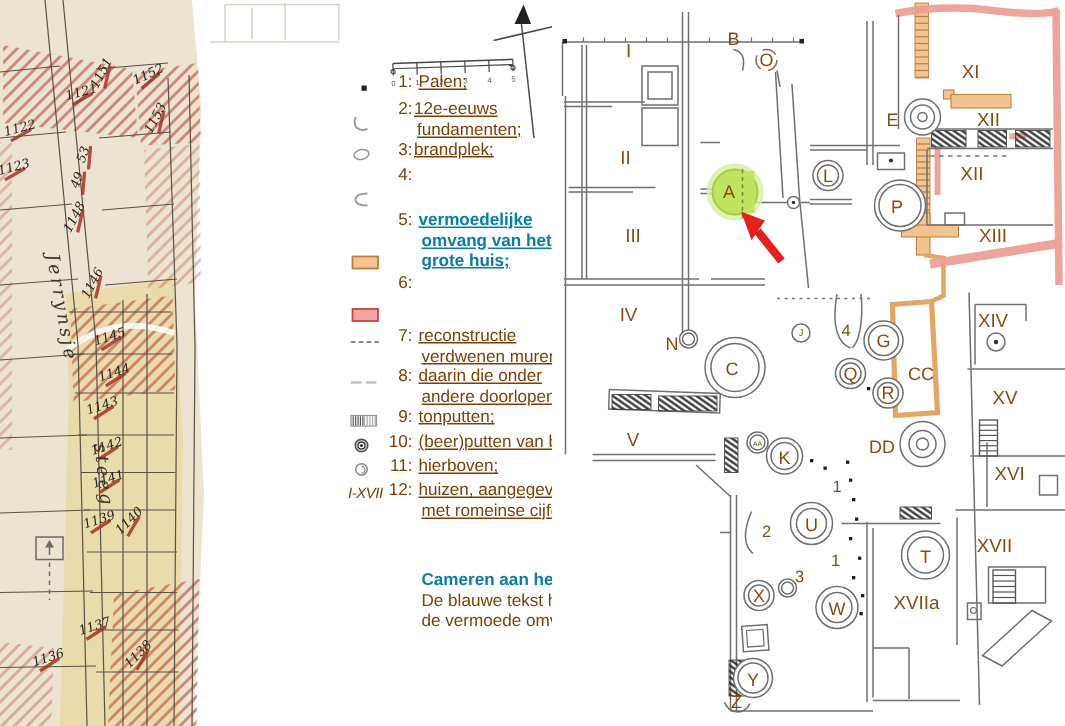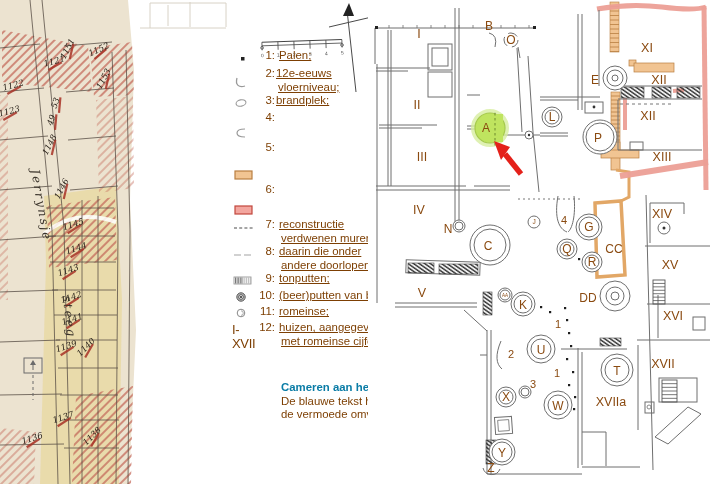--- a/index.html
+++ b/index.html
@@ -3,21 +3,21 @@
 <meta charset="utf-8">
 <style>
   html,body{margin:0;padding:0;background:#fff;}
   .canvas{position:relative;width:710px;height:484px;background:#fff;overflow:hidden;
           font-family:"Liberation Sans",sans-serif;}
   .abs{position:absolute;}
   
   #legend{left:232px;top:49px;width:218px;}
   .leg-row{display:flex;line-height:13.5px;font-size:11.4px;color:var(--brown);}
   .leg-icon{flex:0 0 26px;width:26px;}
-  .leg-prefix{font-size:13px;letter-spacing:-0.3px;padding-top:2px;color:var(--brown);}
+  .leg-prefix{font-size:10px;letter-spacing:-0.3px;padding-top:2px;color:var(--brown);font-style:italic;}
   .leg-num{flex:0 0 17px;text-align:right;white-space:pre;color:var(--brown);}
   .leg-lines{padding-left:4px;text-decoration:underline;}
   .leg-lines .cont{margin-left:2px;}
   .leg-row.accent .leg-lines{color:var(--teal);font-weight:bold;}
   
   .caption{left:281px;top:381px;font-size:11.4px;line-height:12.8px;color:var(--brown);}
   .cap-title{color:var(--teal);font-weight:bold;margin-bottom:1px;}
   svg{display:block;}
 </style>
 </head>
@@ -220,21 +220,21 @@
       </div>
       <div class="leg-row">
         <div class="leg-icon">
           <svg width="24" height="16" viewBox="0 0 24 16" style="margin-top: 9px;">
             <path d="M5,2 C3,9 7,12 13,10" stroke="#999" stroke-width="1.3" fill="none"></path>
           </svg>
         </div>
         <div class="leg-num">2:</div>
         <div class="leg-lines" style="padding-left: 1px;">
           <div>12e-eeuws</div>
-          <div class="cont">vloerniveau;</div>
+          <div class="cont">fundamenten;</div>
         </div>
       </div>
       <div class="leg-row">
         <div class="leg-icon">
           <svg width="24" height="16" viewBox="0 0 24 16" style="margin-top: 1px;">
             <ellipse cx="9" cy="8" rx="5" ry="3.2" stroke="#999" stroke-width="1.1" fill="none" transform="rotate(-12 9 8)"></ellipse>
           </svg>
         </div>
         <div class="leg-num">3:</div>
         <div class="leg-lines" style="padding-left: 1px;">
@@ -249,20 +249,25 @@
         </div>
         <div class="leg-num">4:</div>
       </div>
       <div class="leg-row accent">
         <div class="leg-icon">
           <svg width="24" height="16" viewBox="0 0 24 16" style="margin-top: 26px;">
             <rect x="3" y="4" width="17" height="8" fill="#f1c492" stroke="#b97f41" stroke-width="1.2"></rect>
           </svg>
         </div>
         <div class="leg-num">5:</div>
+        <div class="leg-lines">
+          <div>vermoedelijke</div>
+          <div class="cont">omvang van het</div>
+          <div class="cont">grote huis;</div>
+        </div>
       </div>
       <div class="leg-row">
         <div class="leg-icon">
           <svg width="24" height="16" viewBox="0 0 24 16" style="margin-top: 19px;">
             <rect x="3" y="4" width="17" height="8" fill="#f3a69f" stroke="#c2473d" stroke-width="1.2"></rect>
           </svg>
         </div>
         <div class="leg-num">6:</div>
       </div>
       <div class="leg-row">
@@ -325,21 +330,21 @@
       </div>
       <div class="leg-row">
         <div class="leg-icon">
           <svg width="24" height="16" viewBox="0 0 24 16" style="margin-top: 0px;">
             <circle cx="9" cy="8" r="3.8" fill="none" stroke="#888" stroke-width="1"></circle>
             <path d="M9,5.8 a2.3,2.3 0 0 1 0,4.6" stroke="#888" stroke-width="0.7" fill="none"></path>
           </svg>
         </div>
         <div class="leg-num">11:</div>
         <div class="leg-lines">
-          <div>romeinse;</div>
+          <div>hierboven;</div>
         </div>
       </div>
       <div class="leg-row">
         <div class="leg-icon leg-prefix">I-XVII</div>
         <div class="leg-num">12:</div>
         <div class="leg-lines">
           <div>huizen, aangegeven</div>
           <div class="cont">met romeinse cijfers.</div>
         </div>
       </div>

